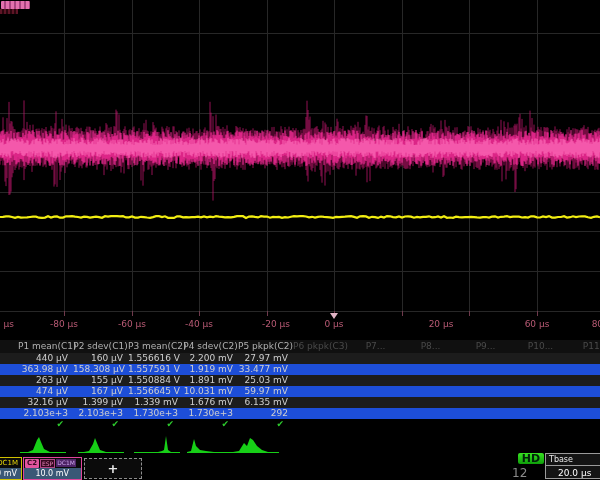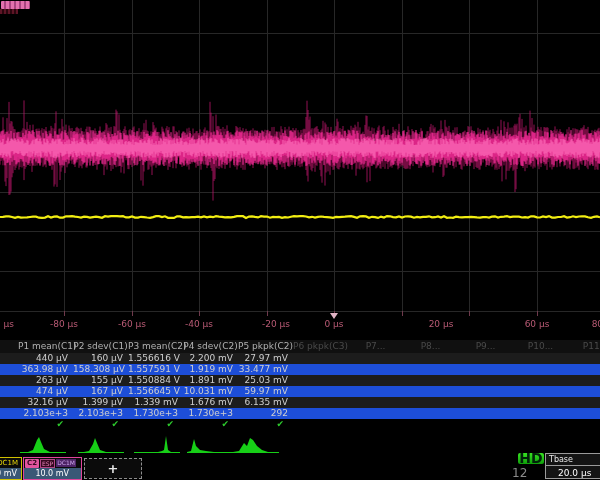--- a/index.html
+++ b/index.html
@@ -51,21 +51,21 @@
           padding:0 2px;border-radius:1px;}
   .bdg-esp{background:#350820;border:1px solid #b04486;color:#e884b8;font-size:6px;
            line-height:7px;padding:0 1px;}
   .bdg-dc{background:#4d2366;color:#c9a5e8;font-size:6px;line-height:8px;padding:0 1px;}
   .c2val{height:11px;line-height:11px;background:#3a5876;color:#fff;font-size:8px;
          text-align:right;padding-right:12px;}
   .addbox{position:absolute;left:84px;top:6px;width:58px;height:21px;box-sizing:border-box;
           border:1px dashed #8d8d8d;background:#0b0b0b;display:flex;align-items:center;
           justify-content:center;color:#e8e8e8;font-size:13px;font-weight:bold;}
   .hdbadge{position:absolute;left:518px;top:1px;width:26px;height:11px;border-radius:2px;
-           background:linear-gradient(#38e222,#0f9e0a);color:#02220a;font-size:14px;font-weight:bold;
+           background:linear-gradient(#38e222,#0f9e0a);color:#02220a;font-size:11px;font-weight:bold;
            text-align:center;line-height:11px;}
   .hdbits{position:absolute;left:512px;top:14px;width:38px;text-align:left;
           color:#8a8a8a;font-size:12px;}
   .tbasebox{position:absolute;left:545px;top:1px;width:70px;height:26px;box-sizing:border-box;
             border:1px solid #9a9a9a;background:#141414;}
   .tbtop{height:11px;line-height:11px;font-size:8px;color:#e8e8e8;padding-left:3px;
          border-bottom:1px solid #9a9a9a;}
   .tbval{height:14px;line-height:14px;font-size:9px;color:#fff;padding-left:12px;}
 </style>
 </head>

